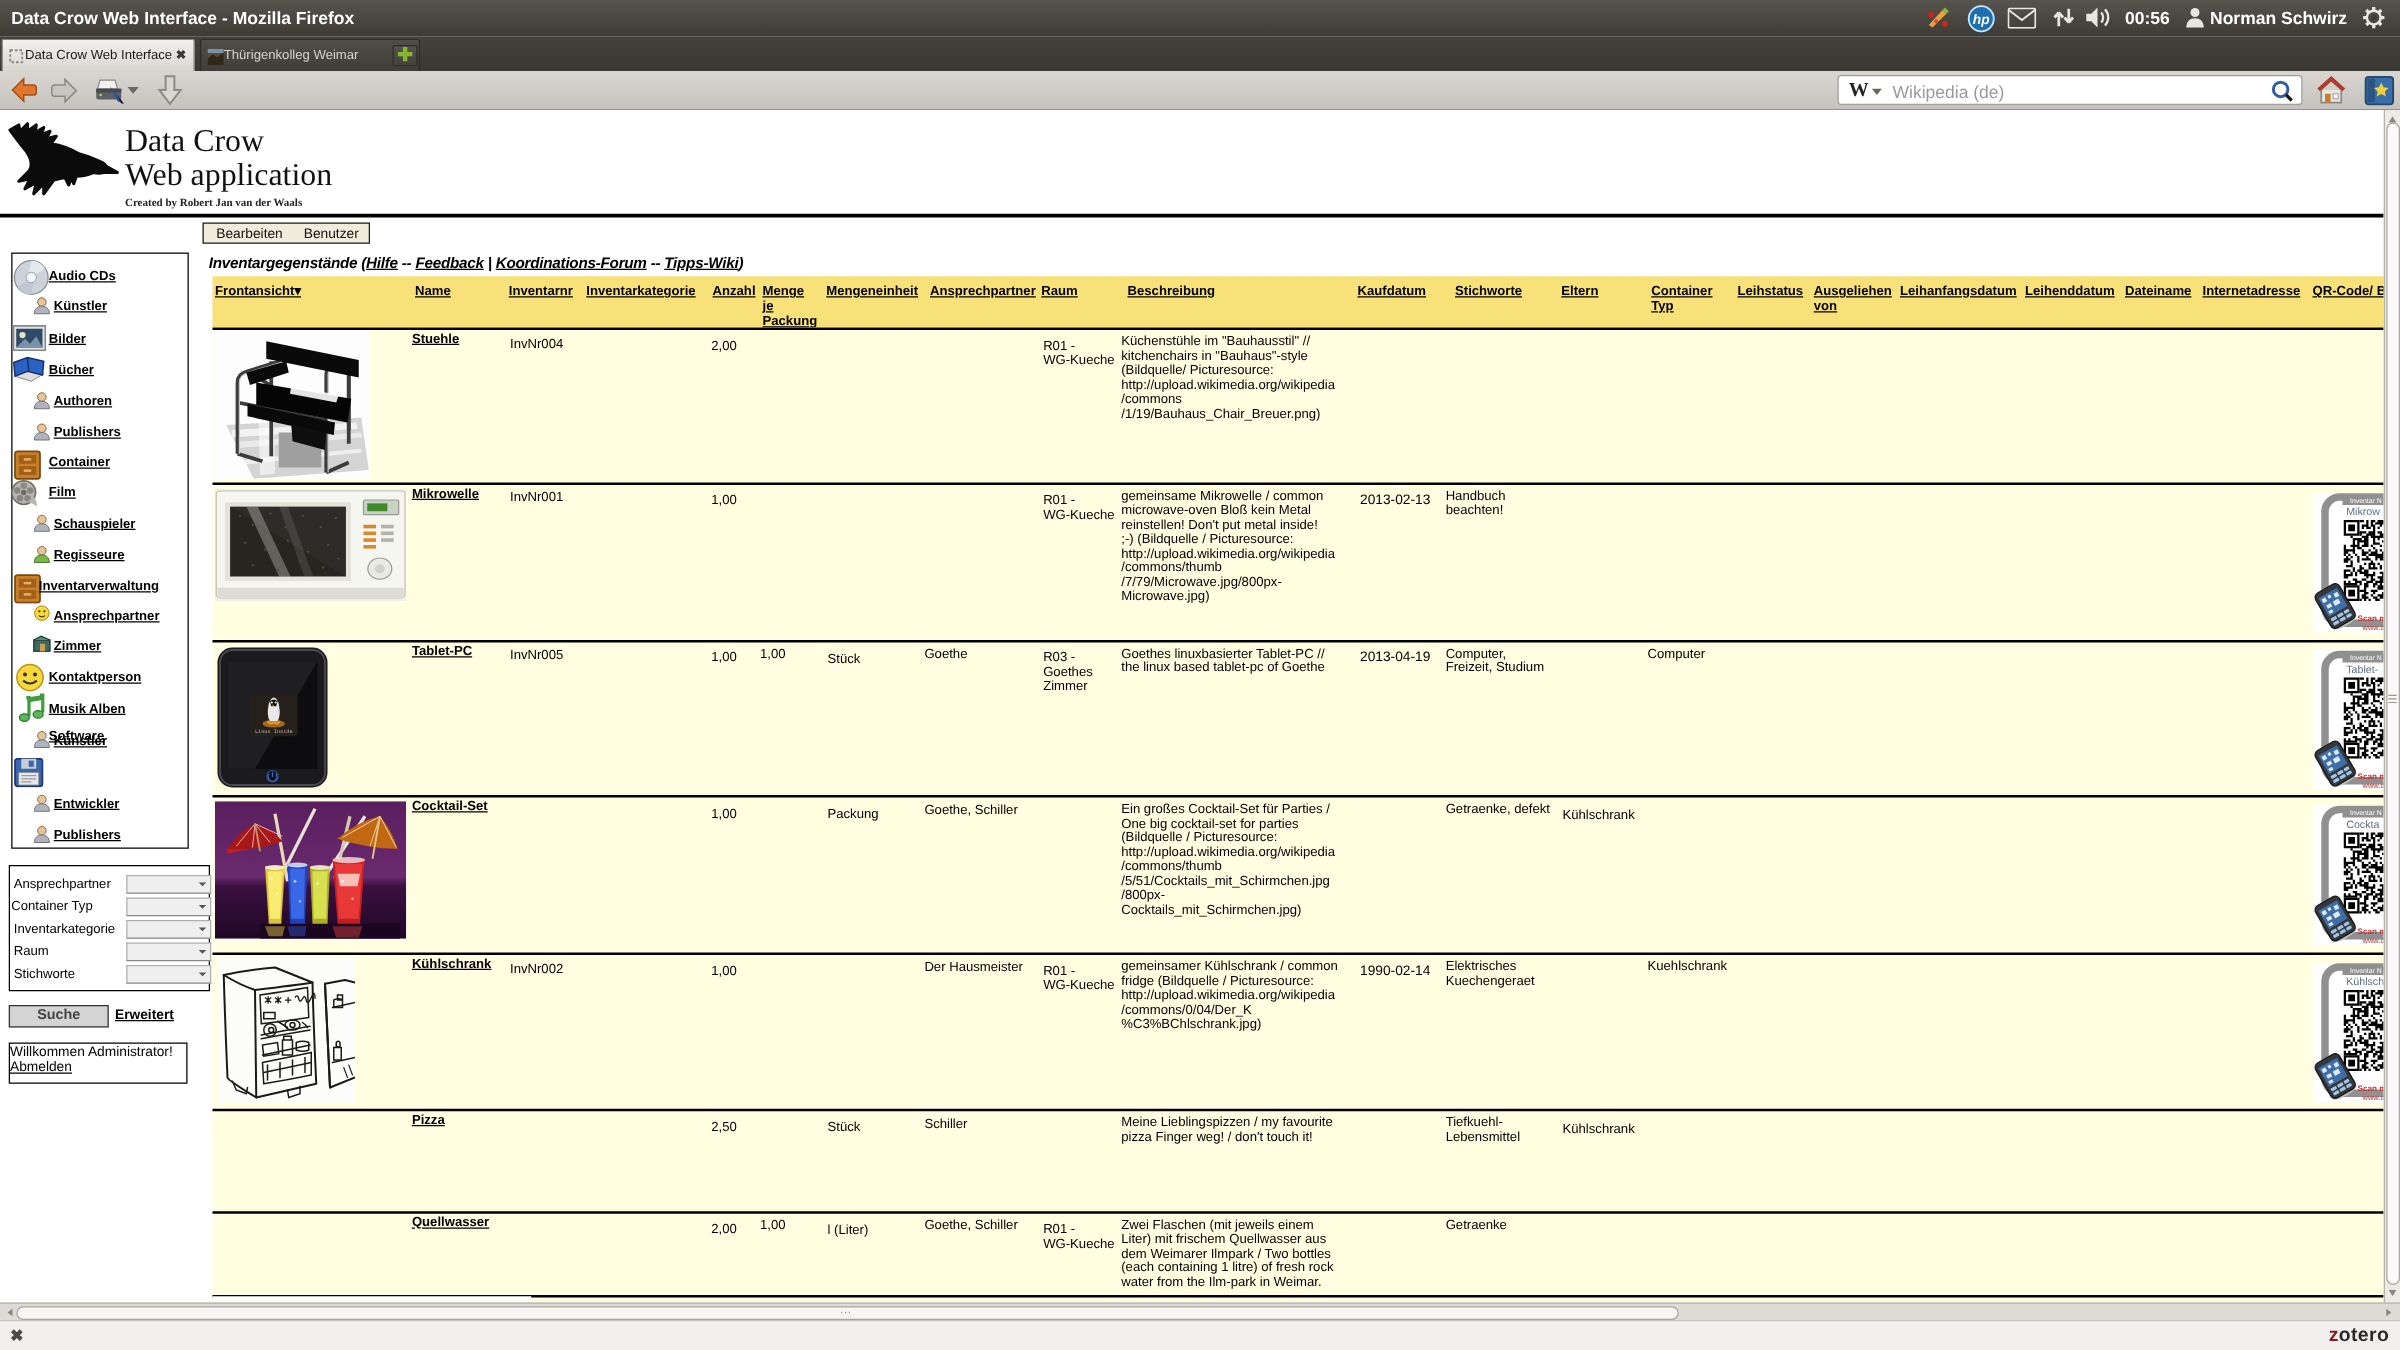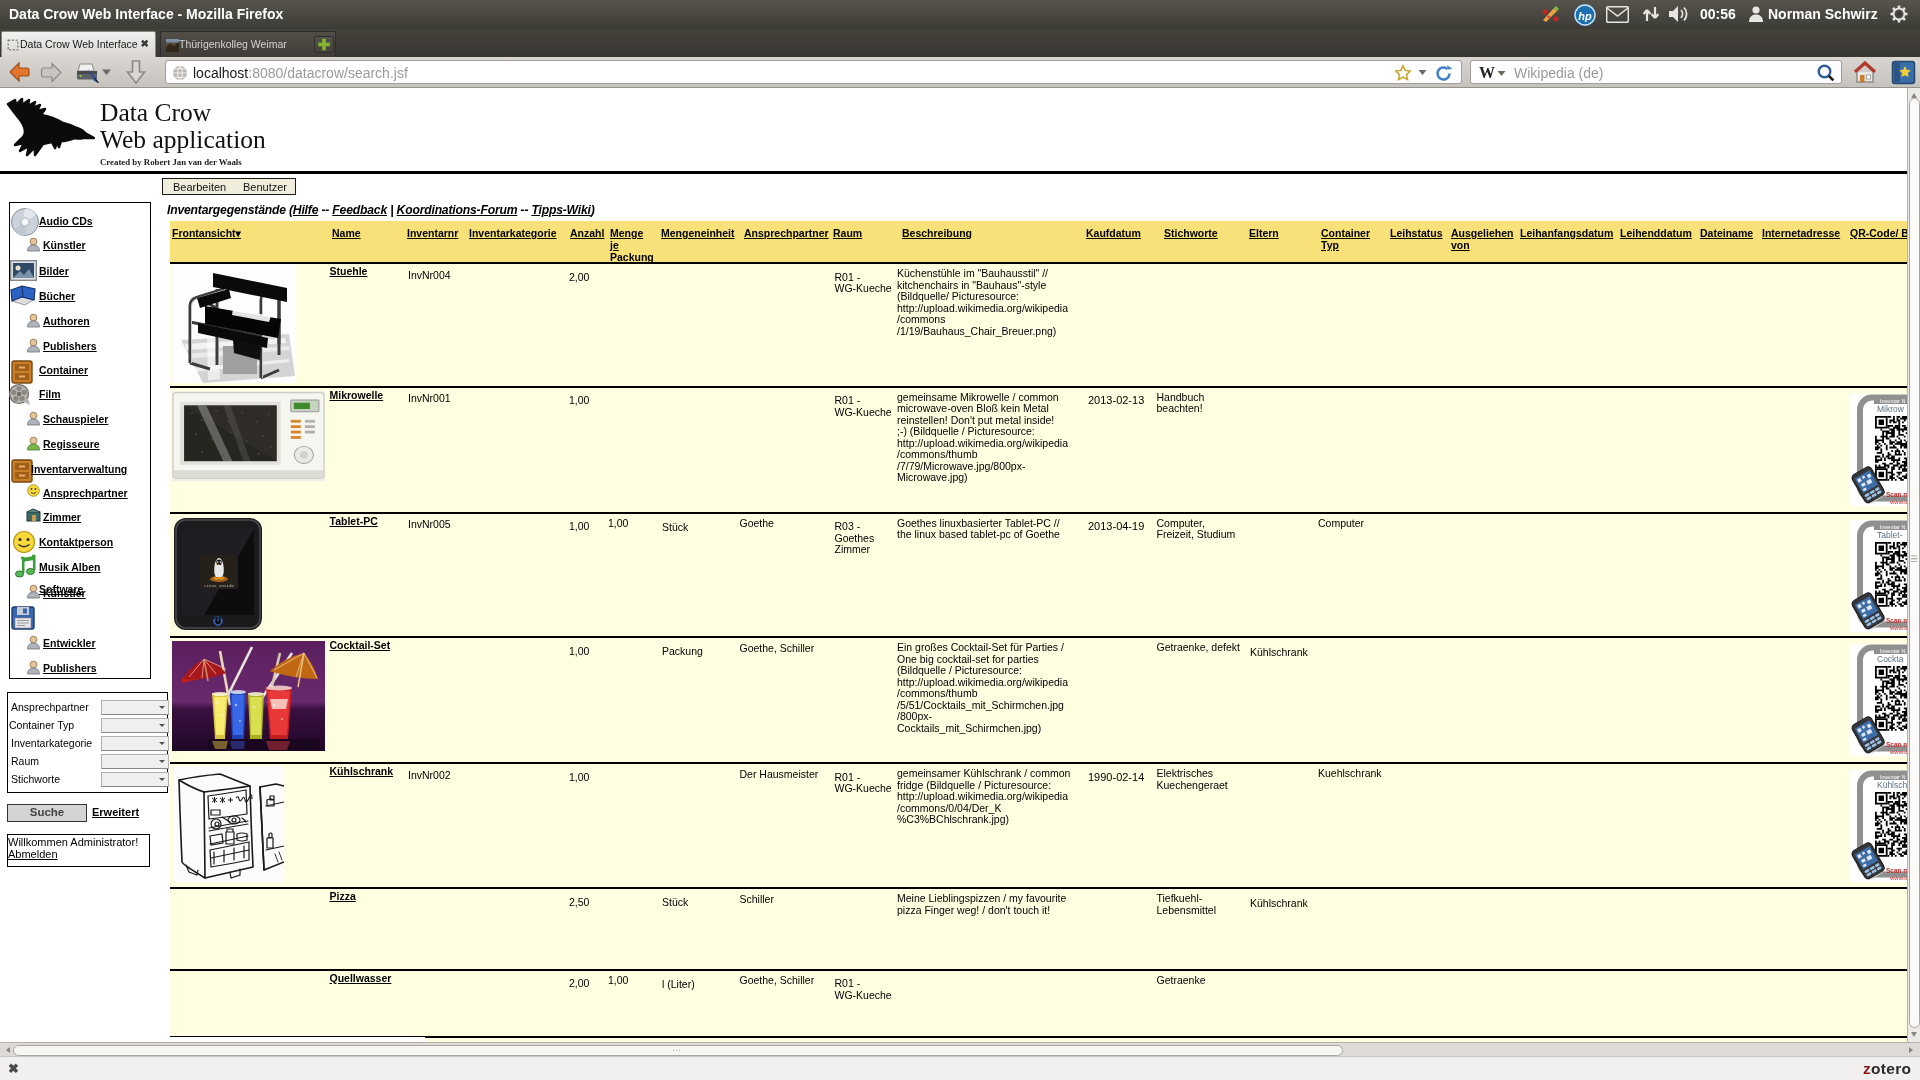--- a/index.html
+++ b/index.html
@@ -139,37 +139,20 @@
    <path d="M14 8l8 10 3 4-5-2z" fill="#2d4fa0"></path>
    <path d="M20 15l5 7-2-0.5z" fill="#111"></path>
    <circle cx="6.5" cy="15" r="1" fill="#9adf4e"></circle>
  </svg>
  <svg class="abs" style="left:101px;top:11px" width="12" height="8" viewBox="0 0 12 8">
       <path d="M1 1.5h9L5.5 7z" fill="#6b6761"></path>
     </svg>
  <svg class="abs" style="left:123px;top:2px" width="26" height="27" viewBox="0 0 26 27">
    <path d="M9.5 2h7v11h5L13 24 4.5 13h5z" fill="#d9d6d1" stroke="#8d8983" stroke-width="1.6"></path>
  </svg>
- <div class="field" id="urlbar">
-   <svg class="abs" style="left:6px;top:4px" width="16" height="16" viewBox="0 0 16 16">
-     <circle cx="8" cy="8" r="7" fill="#b9b5b0"></circle>
-        <path d="M1 8h14M8 1a11 11 0 0 1 0 14M8 1a11 11 0 0 0 0 14M2.5 3.8h11M2.5 12.2h11" stroke="#f2f1ef" stroke-width="1.1" fill="none"></path>
-   </svg>
-   <span id="urltext">localhost<span>:8080/datacrow/search.jsf</span></span>
-   <svg class="abs" style="left:1228px;top:3px" width="18" height="18" viewBox="0 0 18 18">
-     <path d="M9 1.8l2.2 4.6 5 .7-3.6 3.5.9 5L9 13.2l-4.5 2.4.9-5L1.8 7.1l5-.7z" fill="none" stroke="#c9a227" stroke-width="1.5"></path>
-   </svg>
-   <svg class="abs" style="left:1252px;top:8px" width="10" height="7" viewBox="0 0 10 7">
-        <path d="M0.5 1h8L4.5 6z" fill="#6b6761"></path>
-      </svg>
-   <svg class="abs" style="left:1268px;top:2.5px" width="19" height="19" viewBox="0 0 19 19">
-     <path d="M15.5 9.5a6 6 0 1 1-2-4.5" fill="none" stroke="#4181c8" stroke-width="2.6"></path>
-     <path d="M13 1l1 4.5L18.5 5z" fill="#4181c8"></path>
-   </svg>
- </div>
  <div class="field" id="searchbar">
    <span class="abs" style="left:8px;top:3px;font-family:'Liberation Serif',serif;font-size:16px;font-weight:bold;color:#222">W</span>
    <svg class="abs" style="left:26px;top:9px" width="10" height="7" viewBox="0 0 10 7">
         <path d="M0.5 1h8L4.5 6z" fill="#6b6761"></path>
       </svg>
    <span id="searchtext">Wikipedia (de)</span>
    <svg class="abs" style="left:345px;top:2px" width="20" height="20" viewBox="0 0 20 20">
      <circle cx="8.5" cy="8.5" r="5.8" fill="none" stroke="#2e5e9e" stroke-width="2.4"></circle>
         <path d="M12.8 12.8l4.6 4.6" stroke="#1a1a1a" stroke-width="2.6"></path>
    </svg>
@@ -440,20 +423,21 @@
 <div class="cell " style="left:739.5px;top:805.5px">Schiller</div>
 <div class="cell " style="left:897px;top:805px">Meine Lieblingspizzen / my favourite<br>pizza Finger weg! / don't touch it!</div>
 <div class="cell " style="left:1156.5px;top:805px">Tiefkuehl-<br>Lebensmittel</div>
 <div class="cell " style="left:1250px;top:810px">Kühlschrank</div>
 <div class="cell nm" style="left:329.5px;top:884.5px">Quellwasser</div>
 <div class="cell " style="left:569px;top:890.0px">2,00</div>
 <div class="cell " style="left:608px;top:887.0px">1,00</div>
 <div class="cell " style="left:662px;top:890.5px">l (Liter)</div>
 <div class="cell " style="left:739.5px;top:887.0px">Goethe, Schiller</div>
 <div class="cell " style="left:834.5px;top:890.0px">R01 -<br>WG-Kueche</div>
+<div class="cell " style="left:897px;top:886.5px">Zwei Flaschen (mit jeweils einem<br>Liter) mit frischem Quellwasser aus<br>dem Weimarer Ilmpark / Two bottles<br>(each containing 1 litre) of fresh rock<br>water from the Ilm-park in Weimar.</div>
 <div class="cell " style="left:1156.5px;top:886.5px">Getraenke</div>
 <div class="qr" style="top:305.5px">
       <svg width="130" height="116" viewBox="0 0 130 116" style="position:absolute">
         <use href="#qrcard"></use>
       </svg>
       <span class="qrs">Inventar N</span>
       <span class="qrt">Mikrow</span>
     </div>
 <div class="qr" style="top:431.5px">
       <svg width="130" height="116" viewBox="0 0 130 116" style="position:absolute">

